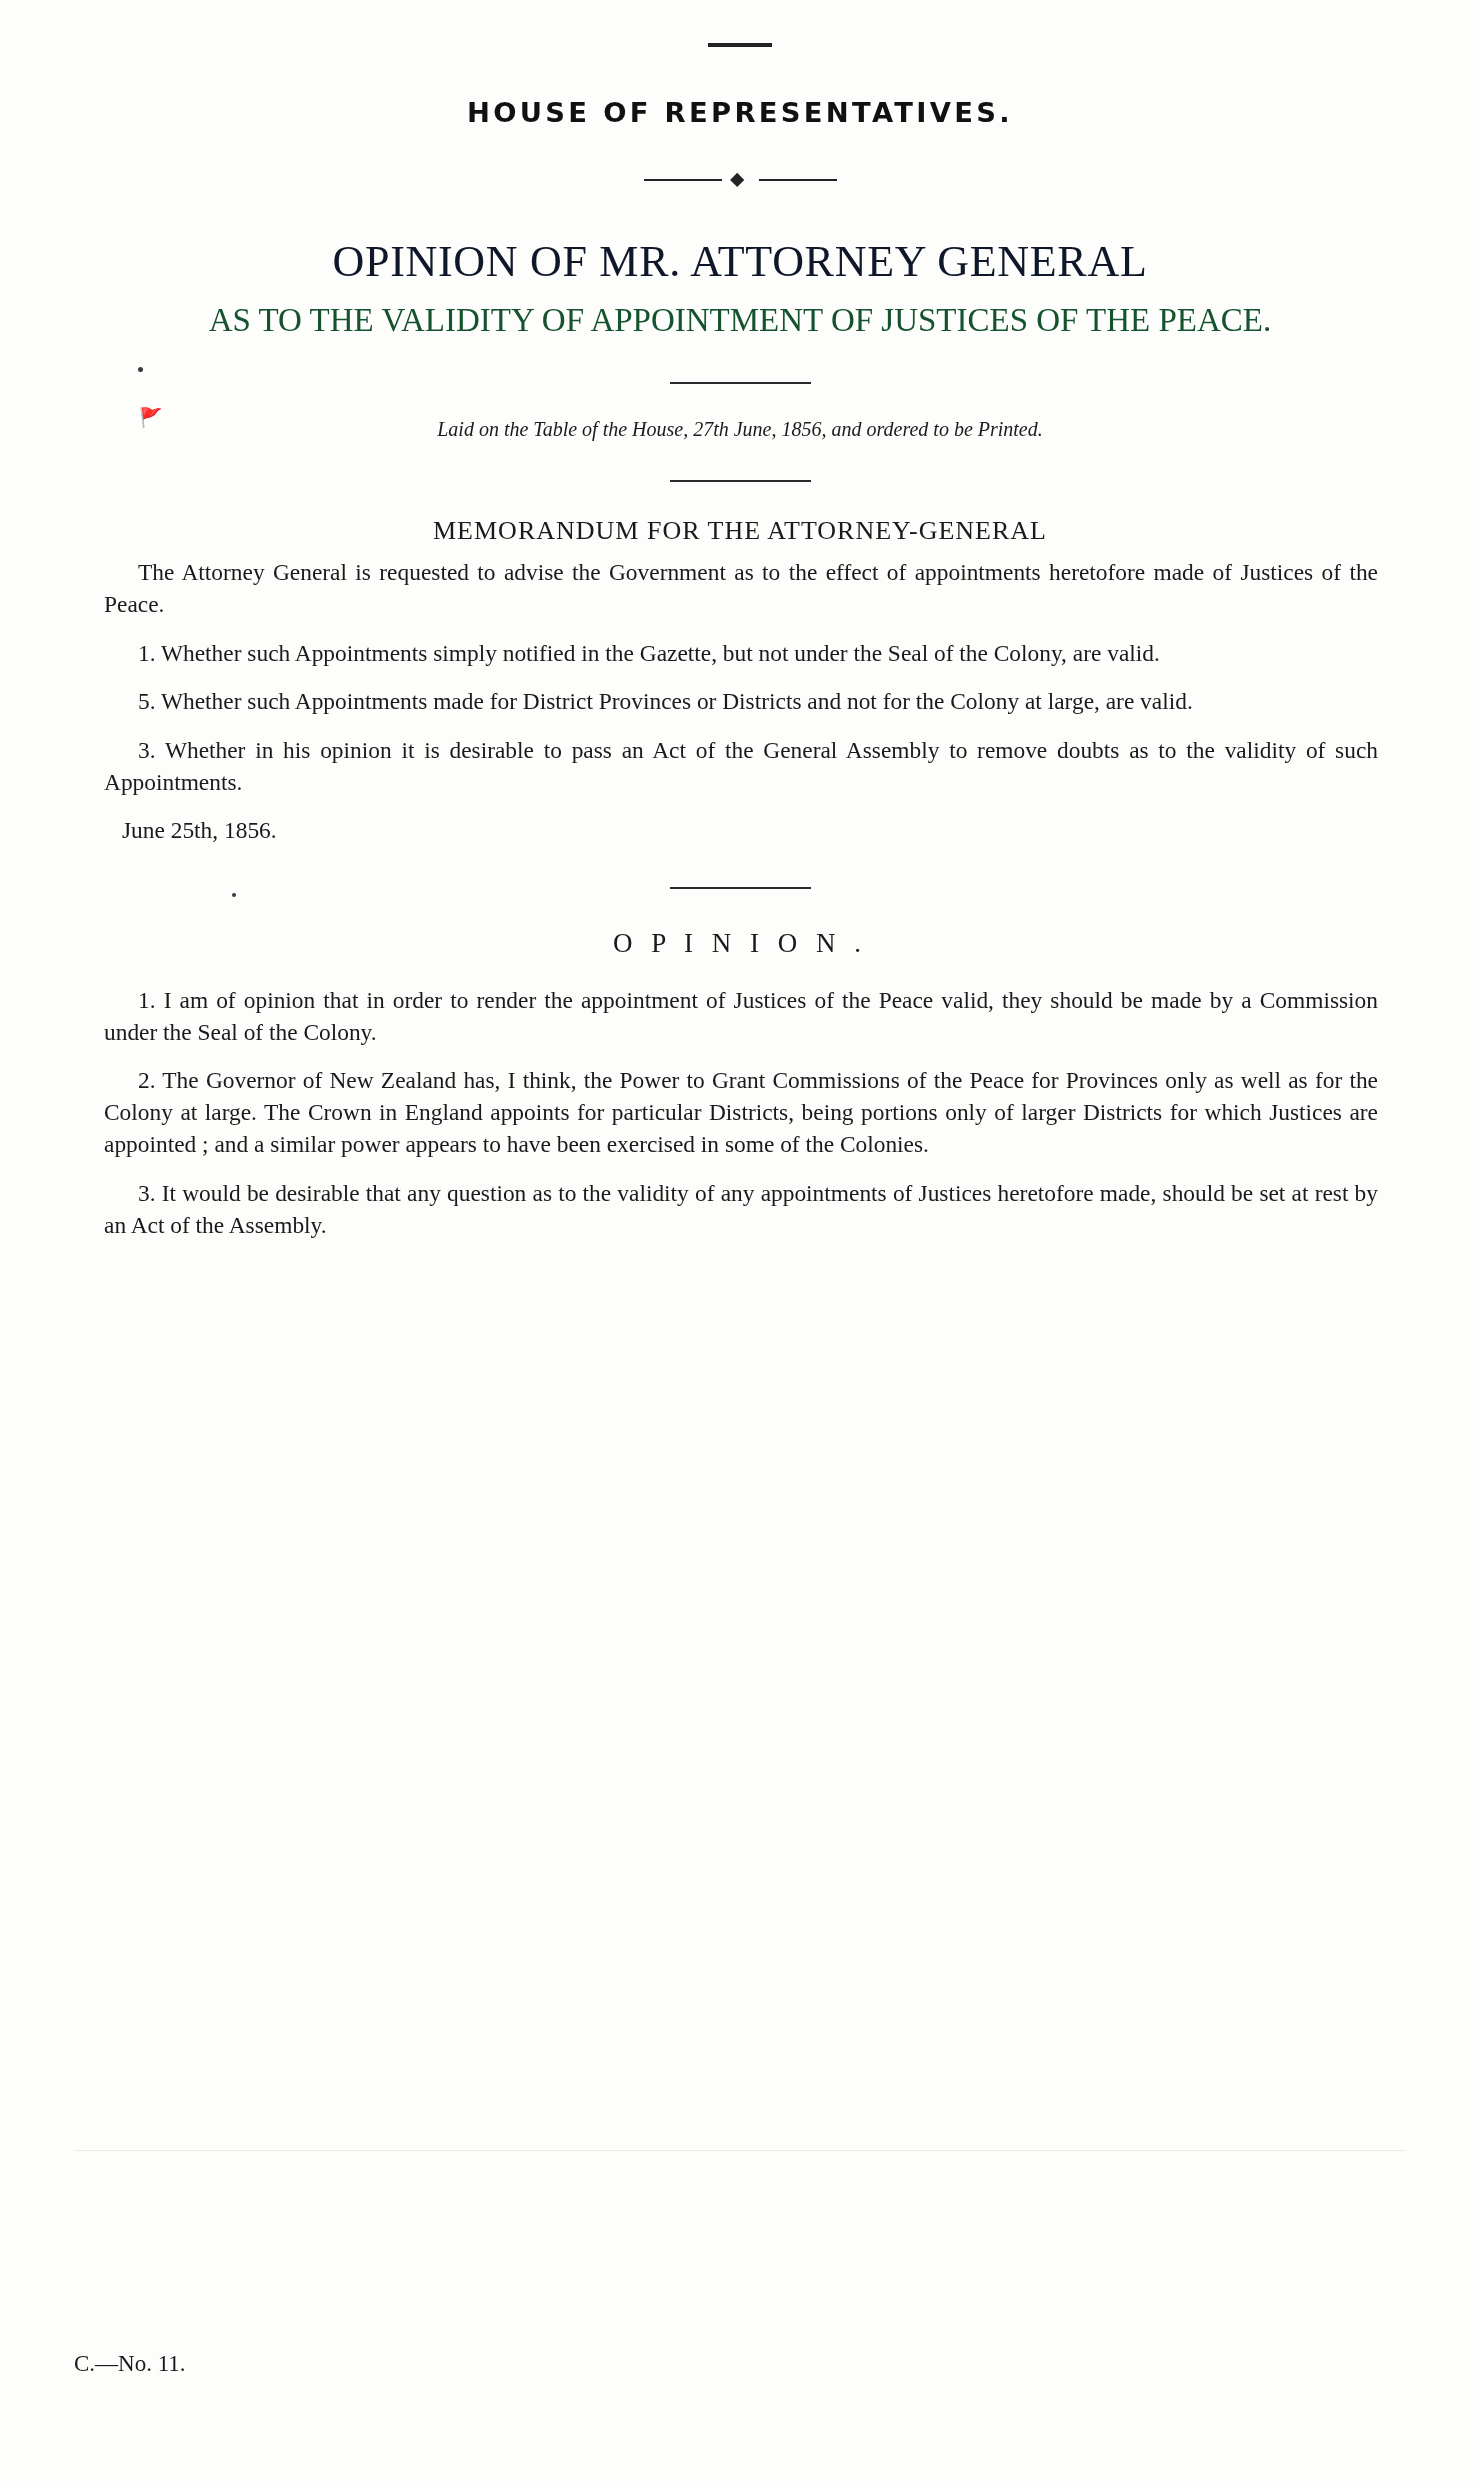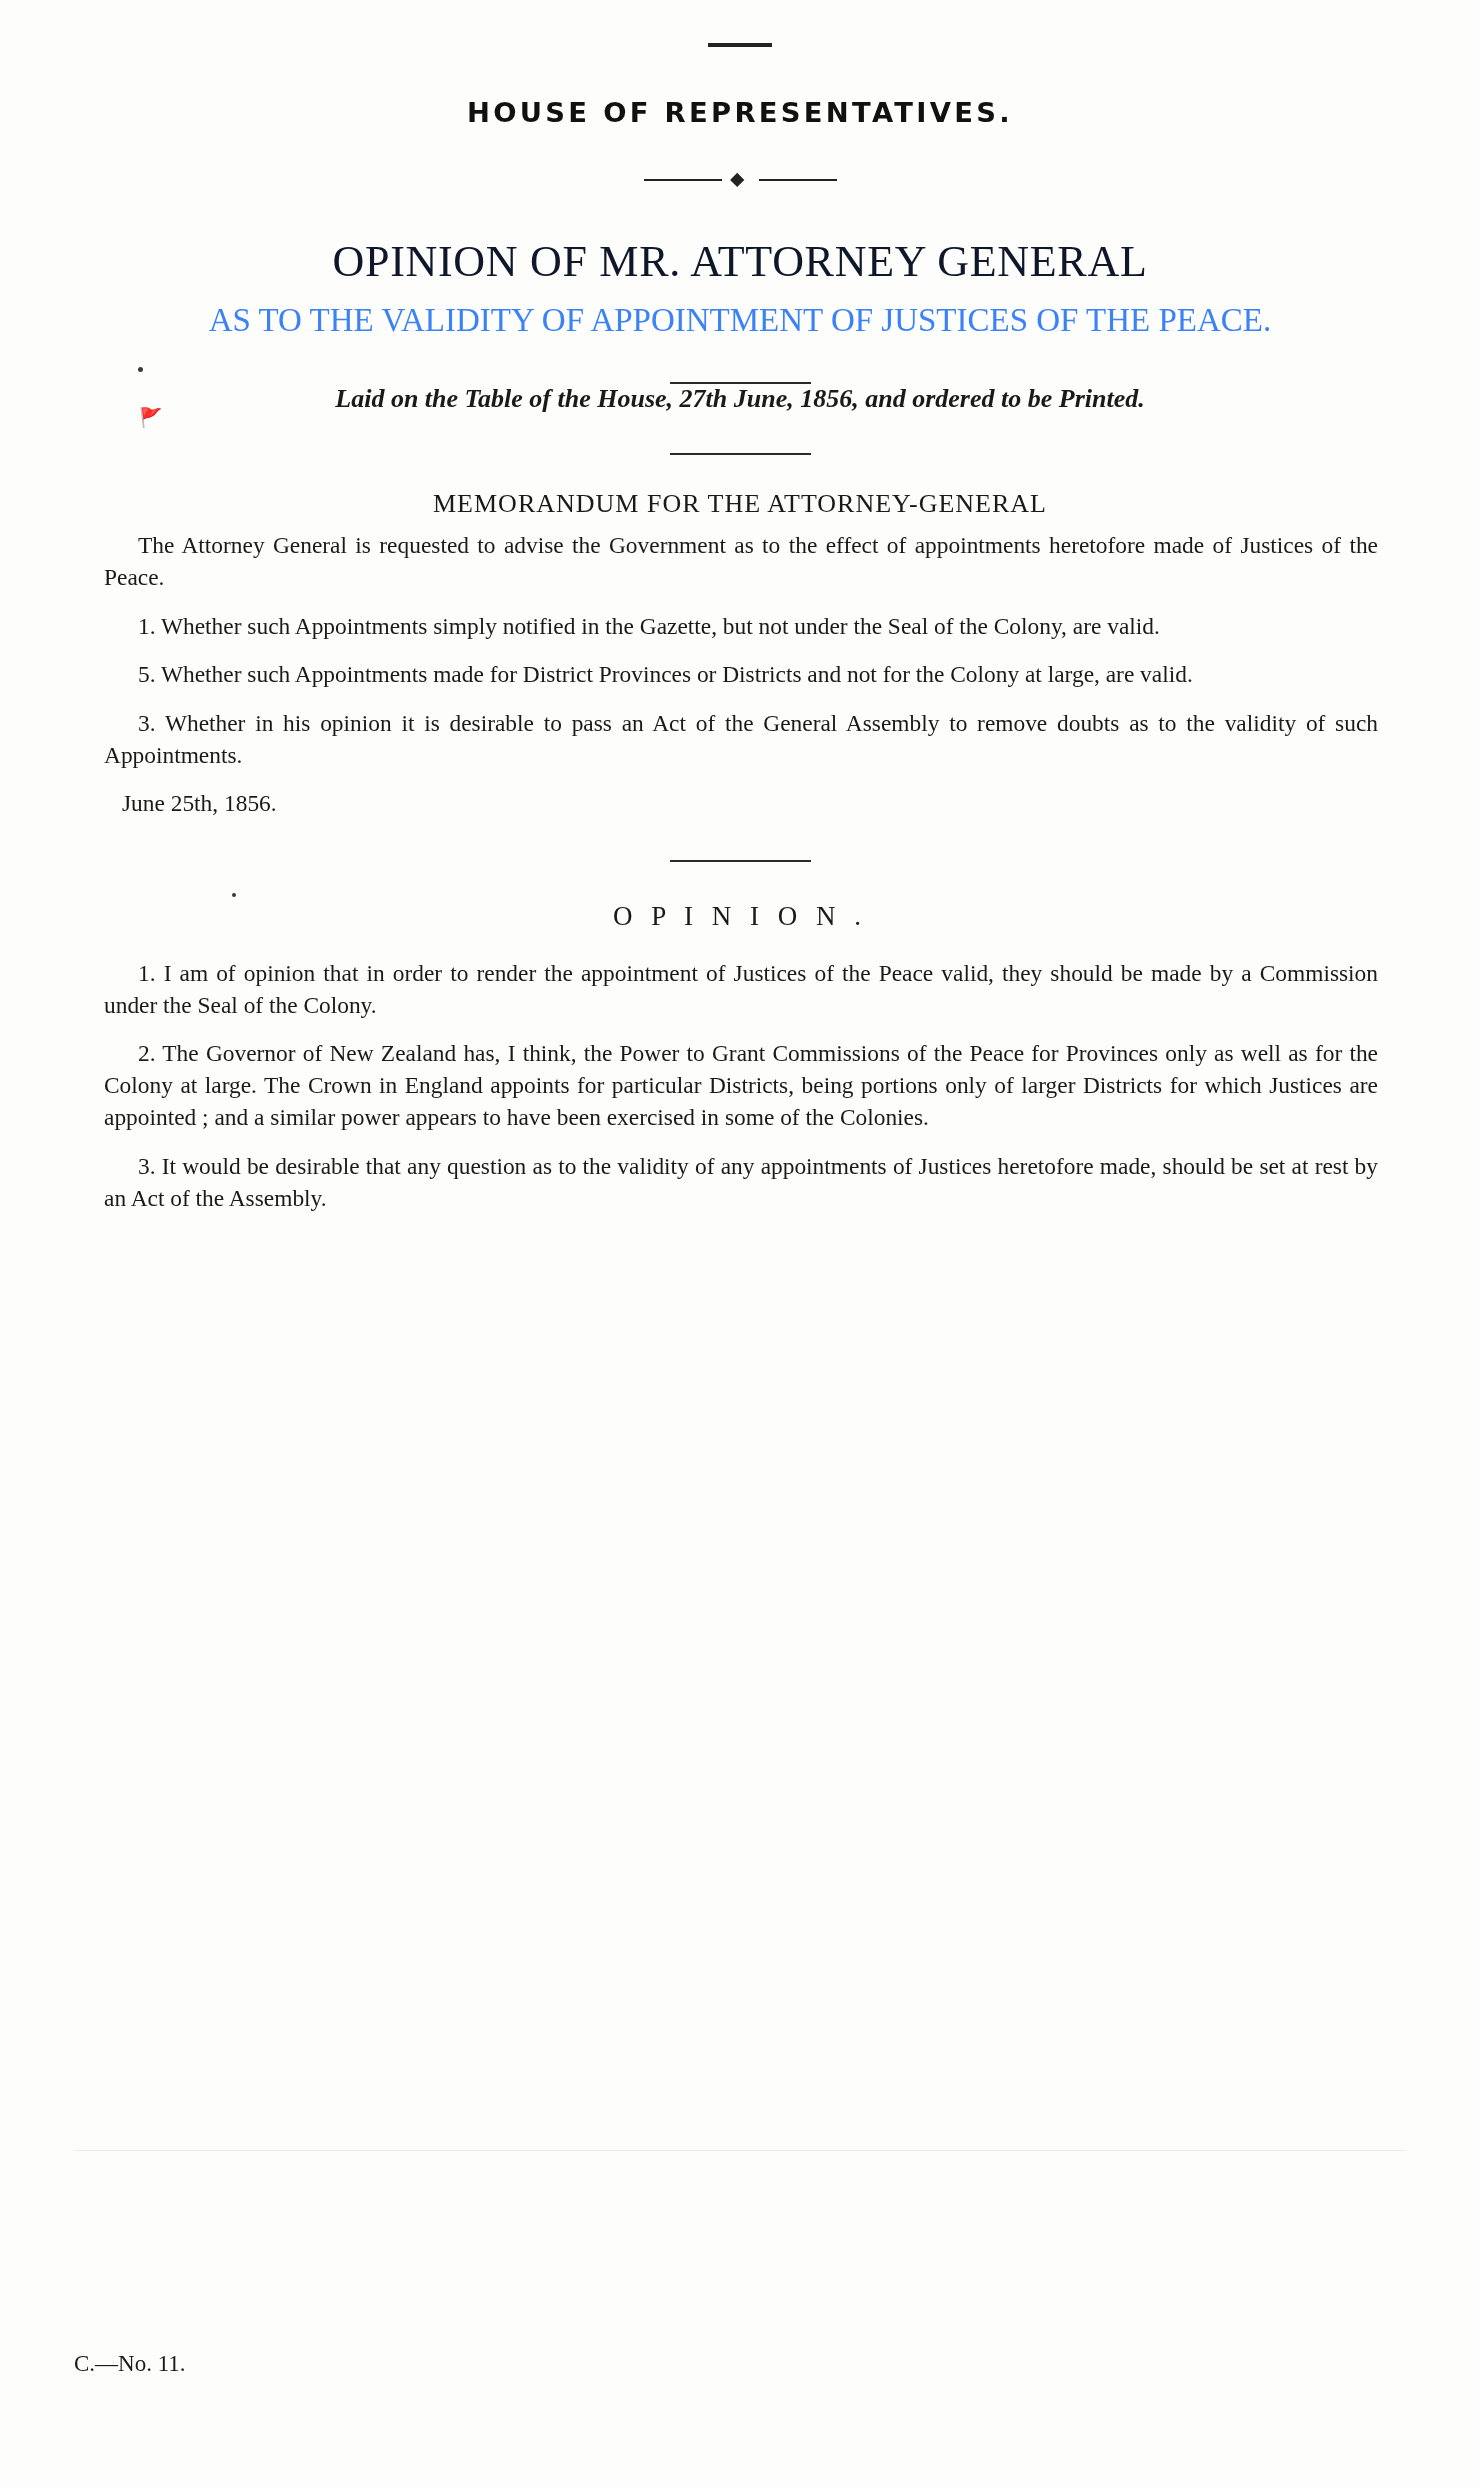--- a/index.html
+++ b/index.html
@@ -101,34 +101,34 @@
     font-family: "Liberation Serif", serif;
     color: #0f172a;
   }
   .title-sub {
     text-align: center;
     font-size: 33px;
     line-height: 1.28;
     margin-top: 12px;
     padding: 0 28px;
     font-family: "Liberation Serif", serif;
-    color: #3b82f6;
+    color: #14532d;
   }
   .rule-mid {
     width: 141px;
     height: 2.2px;
     background: #2a2a2a;
     margin: 40px auto 0 auto;
   }
   .laid {
     text-align: center;
     font-style: italic;
-    font-size: 26px;
-    font-family: "Liberation Serif", serif;
-    font-weight: bold;
+    font-size: 20px;
+    margin-top: 34px;
+    font-family: "Liberation Serif", serif;
   }
   .rule-mid2 {
     width: 141px;
     height: 2.2px;
     background: #2a2a2a;
     margin: 39px auto 0 auto;
   }
   .memo-head {
     text-align: center;
     font-size: 26px;

